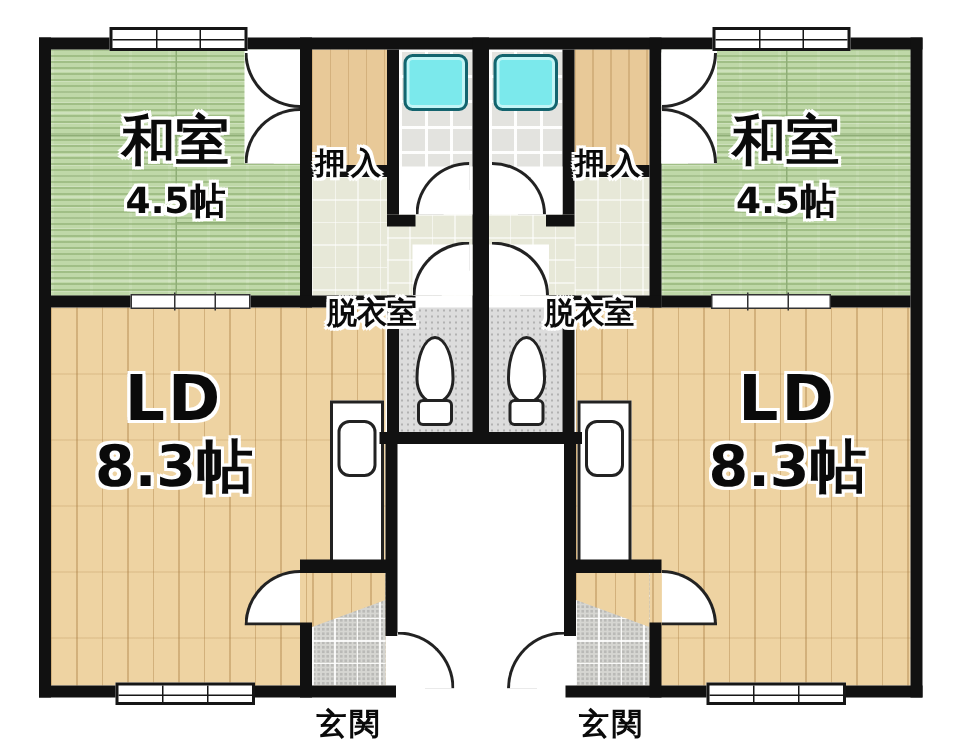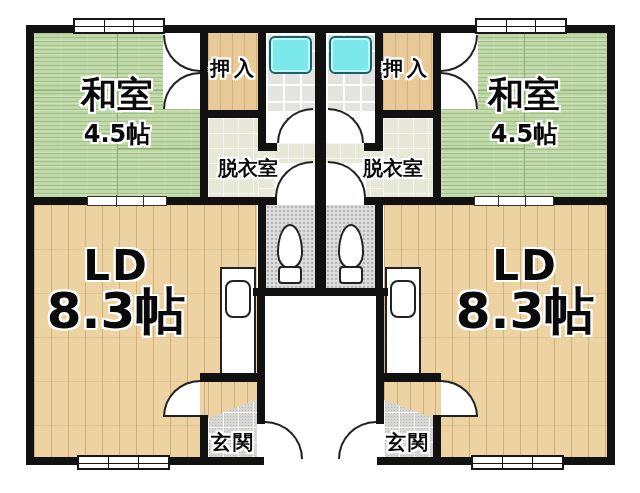--- a/index.html
+++ b/index.html
@@ -64,22 +64,22 @@
         border-radius:50% 50% 46% 46% / 62% 62% 36% 36%;}
   .tank{background:#fff;border:2px solid #222;border-radius:4px;z-index:21;}
   
   .lbl{z-index:60;font-weight:bold;color:#0a0a0a;white-space:nowrap;
        transform:translate(-50%,-50%);line-height:1;
        text-shadow:-2px -2px 0 #fff,2px -2px 0 #fff,-2px 2px 0 #fff,2px 2px 0 #fff,
                    0 -2px 0 #fff,0 2px 0 #fff,-2px 0 0 #fff,2px 0 0 #fff;}
   .big{font-size:36px;}
   .bignum{font-size:24px;}
   .ldbig{font-size:42px;letter-spacing:2px;}
-  .ldnum{font-size:50px;}
-  .small{font-size:20px;}
+  .ldnum{font-size:38px;}
+  .small{font-size:20px;margin-top:40px;}
 </style>
 </head>
 <body>
 
 <div id="plan">
 
   <div class="tatami" style="left:34px;top:33px;width:166px;height:164px;"></div>
   <div class="matline" style="left:117px;top:33px;width:1px;height:164px;"></div>
   <div class="matline" style="left:34px;top:90px;width:166px;height:1px;"></div>
   <div class="matline" style="left:117px;top:148px;width:83px;height:1px;"></div>

